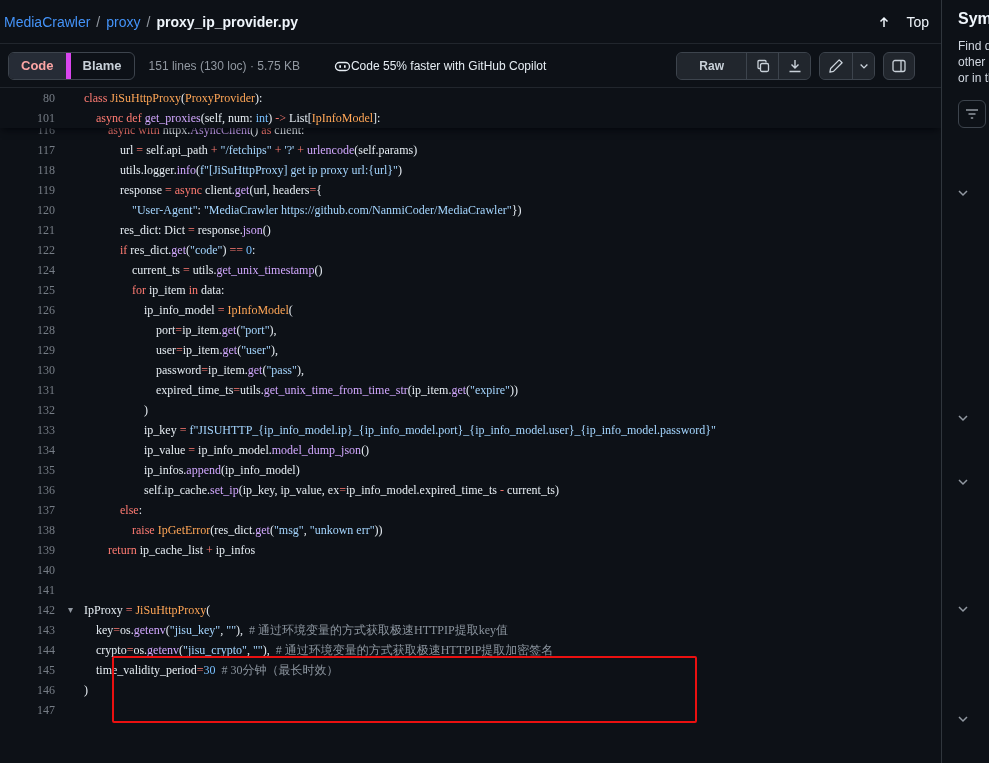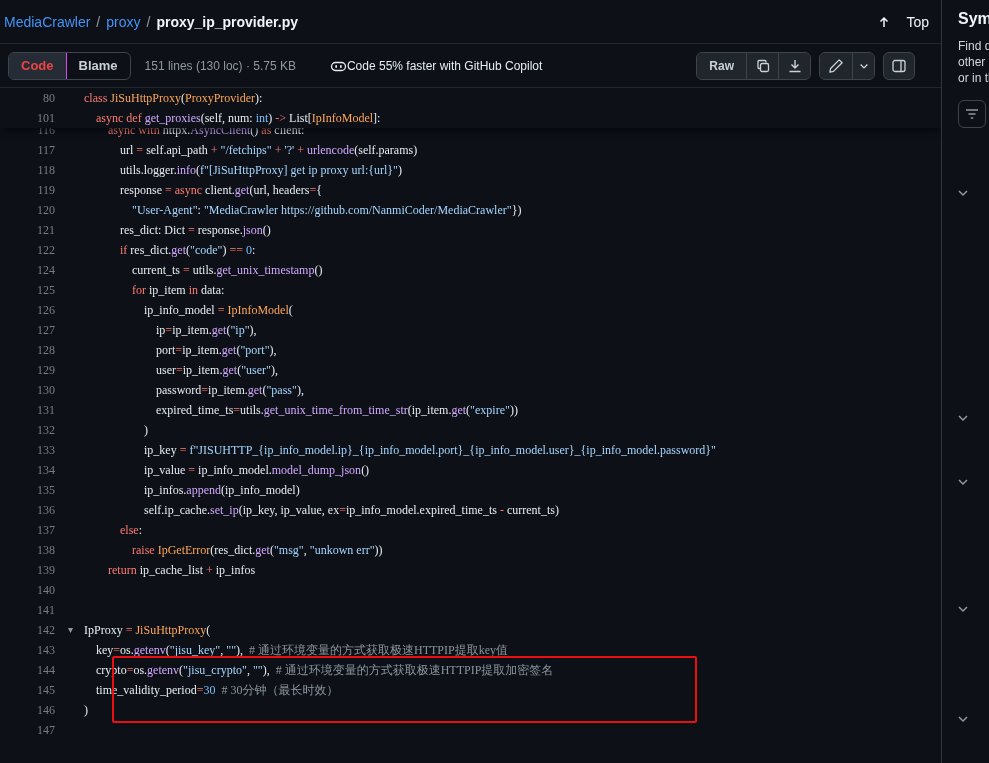--- a/index.html
+++ b/index.html
@@ -17,30 +17,30 @@
   .breadcrumb .file-name{color:#f0f6fc;font-weight:bold}
   .top-btn{margin-left:auto;display:flex;align-items:center;gap:14px;background:transparent;
     border:none;color:#f0f6fc;font-size:14px;font-family:inherit;cursor:pointer;padding:4px 8px;border-radius:6px}
 
   
   .toolbar{height:44px;flex:0 0 44px;display:flex;align-items:center;
     padding:0 26px 0 8px;border-bottom:1px solid #21262d;background:#0d1117}
   .seg{display:flex;align-items:center;border:1px solid #3d444d;border-radius:6px;overflow:hidden;height:28px}
   .seg button{height:100%;padding:0 12px;font-size:13px;font-weight:bold;font-family:inherit;
     background:transparent;border:none;color:#c9d1d9;cursor:pointer}
-  .seg button.active{background:#262c36;border-right:1px solid #d946ef;color:#ef4444}
+  .seg button.active{background:#262c36;border-right:5px solid #d946ef;color:#fca5a5}
   .file-info{margin-left:14px;font-size:12px;color:#9198a1;white-space:nowrap}
   .copilot{display:flex;align-items:center;margin-left:34px;font-size:12px;color:#e6edf3;white-space:nowrap}
   .tb-spacer{flex:1}
   .btn-group{display:flex;align-items:stretch;height:28px;border:1px solid #3d444d;
     border-radius:6px;overflow:hidden;background:#21262d;margin-left:8px}
   .btn-group>*{display:flex;align-items:center;justify-content:center;background:#21262d;
     border:none;cursor:pointer;color:#c9d1d9}
   .btn-group>*+*{border-left:1px solid #3d444d}
-  .btn-text{padding:0 12px;font-size:12px;font-weight:bold;font-family:inherit}
+  .btn-text{padding:0 22px;font-size:12px;font-weight:bold;font-family:inherit}
   .btn-icon{width:32px}
   .btn-caret{width:22px}
   .solo-btn{margin-left:8px;width:32px;height:28px;display:flex;align-items:center;justify-content:center;
     background:#21262d;border:1px solid #3d444d;border-radius:6px;cursor:pointer}
 
   
   .code-pane{position:relative;flex:1;overflow:hidden;background:#0d1117;
     font-family:Liberation Serif, serif;font-size:12px}
   .row{display:flex;height:20px;line-height:20px;white-space:pre;position:relative}
   .ln{flex:0 0 64px;text-align:right;padding-right:9px;color:#767d86;cursor:pointer}
@@ -158,21 +158,20 @@
           <div class="row"><span class="ln">116</span><span class="codeline"><span class="t-pl">        </span><span class="t-k">async</span><span class="t-pl"> </span><span class="t-k">with</span><span class="t-pl"> httpx.</span><span class="t-en">AsyncClient</span><span class="t-pl">() </span><span class="t-k">as</span><span class="t-pl"> client:</span></span></div>
           <div class="row"><span class="ln">117</span><span class="codeline"><span class="t-pl">            url </span><span class="t-k">=</span><span class="t-pl"> self.api_path </span><span class="t-k">+</span><span class="t-pl"> </span><span class="t-s">"/fetchips"</span><span class="t-pl"> </span><span class="t-k">+</span><span class="t-pl"> </span><span class="t-s">'?'</span><span class="t-pl"> </span><span class="t-k">+</span><span class="t-pl"> </span><span class="t-en">urlencode</span><span class="t-pl">(self.params)</span></span></div>
           <div class="row"><span class="ln">118</span><span class="codeline"><span class="t-pl">            utils.logger.</span><span class="t-en">info</span><span class="t-pl">(</span><span class="t-s">f"[JiSuHttpProxy] get ip proxy url:{url}"</span><span class="t-pl">)</span></span></div>
           <div class="row"><span class="ln">119</span><span class="codeline"><span class="t-pl">            response </span><span class="t-k">=</span><span class="t-pl"> </span><span class="t-k">async</span><span class="t-pl"> client.</span><span class="t-en">get</span><span class="t-pl">(url, headers</span><span class="t-k">=</span><span class="t-pl">{</span></span></div>
           <div class="row"><span class="ln">120</span><span class="codeline"><span class="t-pl">                </span><span class="t-s">"User-Agent"</span><span class="t-pl">: </span><span class="t-s">"MediaCrawler https://github.com/NanmiCoder/MediaCrawler"</span><span class="t-pl">})</span></span></div>
           <div class="row"><span class="ln">121</span><span class="codeline"><span class="t-pl">            res_dict: Dict </span><span class="t-k">=</span><span class="t-pl"> response.</span><span class="t-en">json</span><span class="t-pl">()</span></span></div>
           <div class="row"><span class="ln">122</span><span class="codeline"><span class="t-pl">            </span><span class="t-k">if</span><span class="t-pl"> res_dict.</span><span class="t-en">get</span><span class="t-pl">(</span><span class="t-s">"code"</span><span class="t-pl">) </span><span class="t-k">==</span><span class="t-pl"> </span><span class="t-c1">0</span><span class="t-pl">:</span></span></div>
           <div class="row"><span class="ln">124</span><span class="codeline"><span class="t-pl">                current_ts </span><span class="t-k">=</span><span class="t-pl"> utils.</span><span class="t-en">get_unix_timestamp</span><span class="t-pl">()</span></span></div>
           <div class="row"><span class="ln">125</span><span class="codeline"><span class="t-pl">                </span><span class="t-k">for</span><span class="t-pl"> ip_item </span><span class="t-k">in</span><span class="t-pl"> data:</span></span></div>
           <div class="row"><span class="ln">126</span><span class="codeline"><span class="t-pl">                    ip_info_model </span><span class="t-k">=</span><span class="t-pl"> </span><span class="t-nc">IpInfoModel</span><span class="t-pl">(</span></span></div>
-          <div class="row"><span class="ln">127</span><span class="codeline"><span class="t-pl">                        ip</span><span class="t-k">=</span><span class="t-pl">ip_item.</span><span class="t-en">get</span><span class="t-pl">(</span><span class="t-s">"ip"</span><span class="t-pl">),</span></span></div>
           <div class="row"><span class="ln">128</span><span class="codeline"><span class="t-pl">                        port</span><span class="t-k">=</span><span class="t-pl">ip_item.</span><span class="t-en">get</span><span class="t-pl">(</span><span class="t-s">"port"</span><span class="t-pl">),</span></span></div>
           <div class="row"><span class="ln">129</span><span class="codeline"><span class="t-pl">                        user</span><span class="t-k">=</span><span class="t-pl">ip_item.</span><span class="t-en">get</span><span class="t-pl">(</span><span class="t-s">"user"</span><span class="t-pl">),</span></span></div>
           <div class="row"><span class="ln">130</span><span class="codeline"><span class="t-pl">                        password</span><span class="t-k">=</span><span class="t-pl">ip_item.</span><span class="t-en">get</span><span class="t-pl">(</span><span class="t-s">"pass"</span><span class="t-pl">),</span></span></div>
           <div class="row"><span class="ln">131</span><span class="codeline"><span class="t-pl">                        expired_time_ts</span><span class="t-k">=</span><span class="t-pl">utils.</span><span class="t-en">get_unix_time_from_time_str</span><span class="t-pl">(ip_item.</span><span class="t-en">get</span><span class="t-pl">(</span><span class="t-s">"expire"</span><span class="t-pl">))</span></span></div>
           <div class="row"><span class="ln">132</span><span class="codeline"><span class="t-pl">                    )</span></span></div>
           <div class="row"><span class="ln">133</span><span class="codeline"><span class="t-pl">                    ip_key </span><span class="t-k">=</span><span class="t-pl"> </span><span class="t-s">f"JISUHTTP_{ip_info_model.ip}_{ip_info_model.port}_{ip_info_model.user}_{ip_info_model.password}"</span></span></div>
           <div class="row"><span class="ln">134</span><span class="codeline"><span class="t-pl">                    ip_value </span><span class="t-k">=</span><span class="t-pl"> ip_info_model.</span><span class="t-en">model_dump_json</span><span class="t-pl">()</span></span></div>
           <div class="row"><span class="ln">135</span><span class="codeline"><span class="t-pl">                    ip_infos.</span><span class="t-en">append</span><span class="t-pl">(ip_info_model)</span></span></div>
           <div class="row"><span class="ln">136</span><span class="codeline"><span class="t-pl">                    self.ip_cache.</span><span class="t-en">set_ip</span><span class="t-pl">(ip_key, ip_value, ex</span><span class="t-k">=</span><span class="t-pl">ip_info_model.expired_time_ts </span><span class="t-k">-</span><span class="t-pl"> current_ts)</span></span></div>
           <div class="row"><span class="ln">137</span><span class="codeline"><span class="t-pl">            </span><span class="t-k">else</span><span class="t-pl">:</span></span></div>

